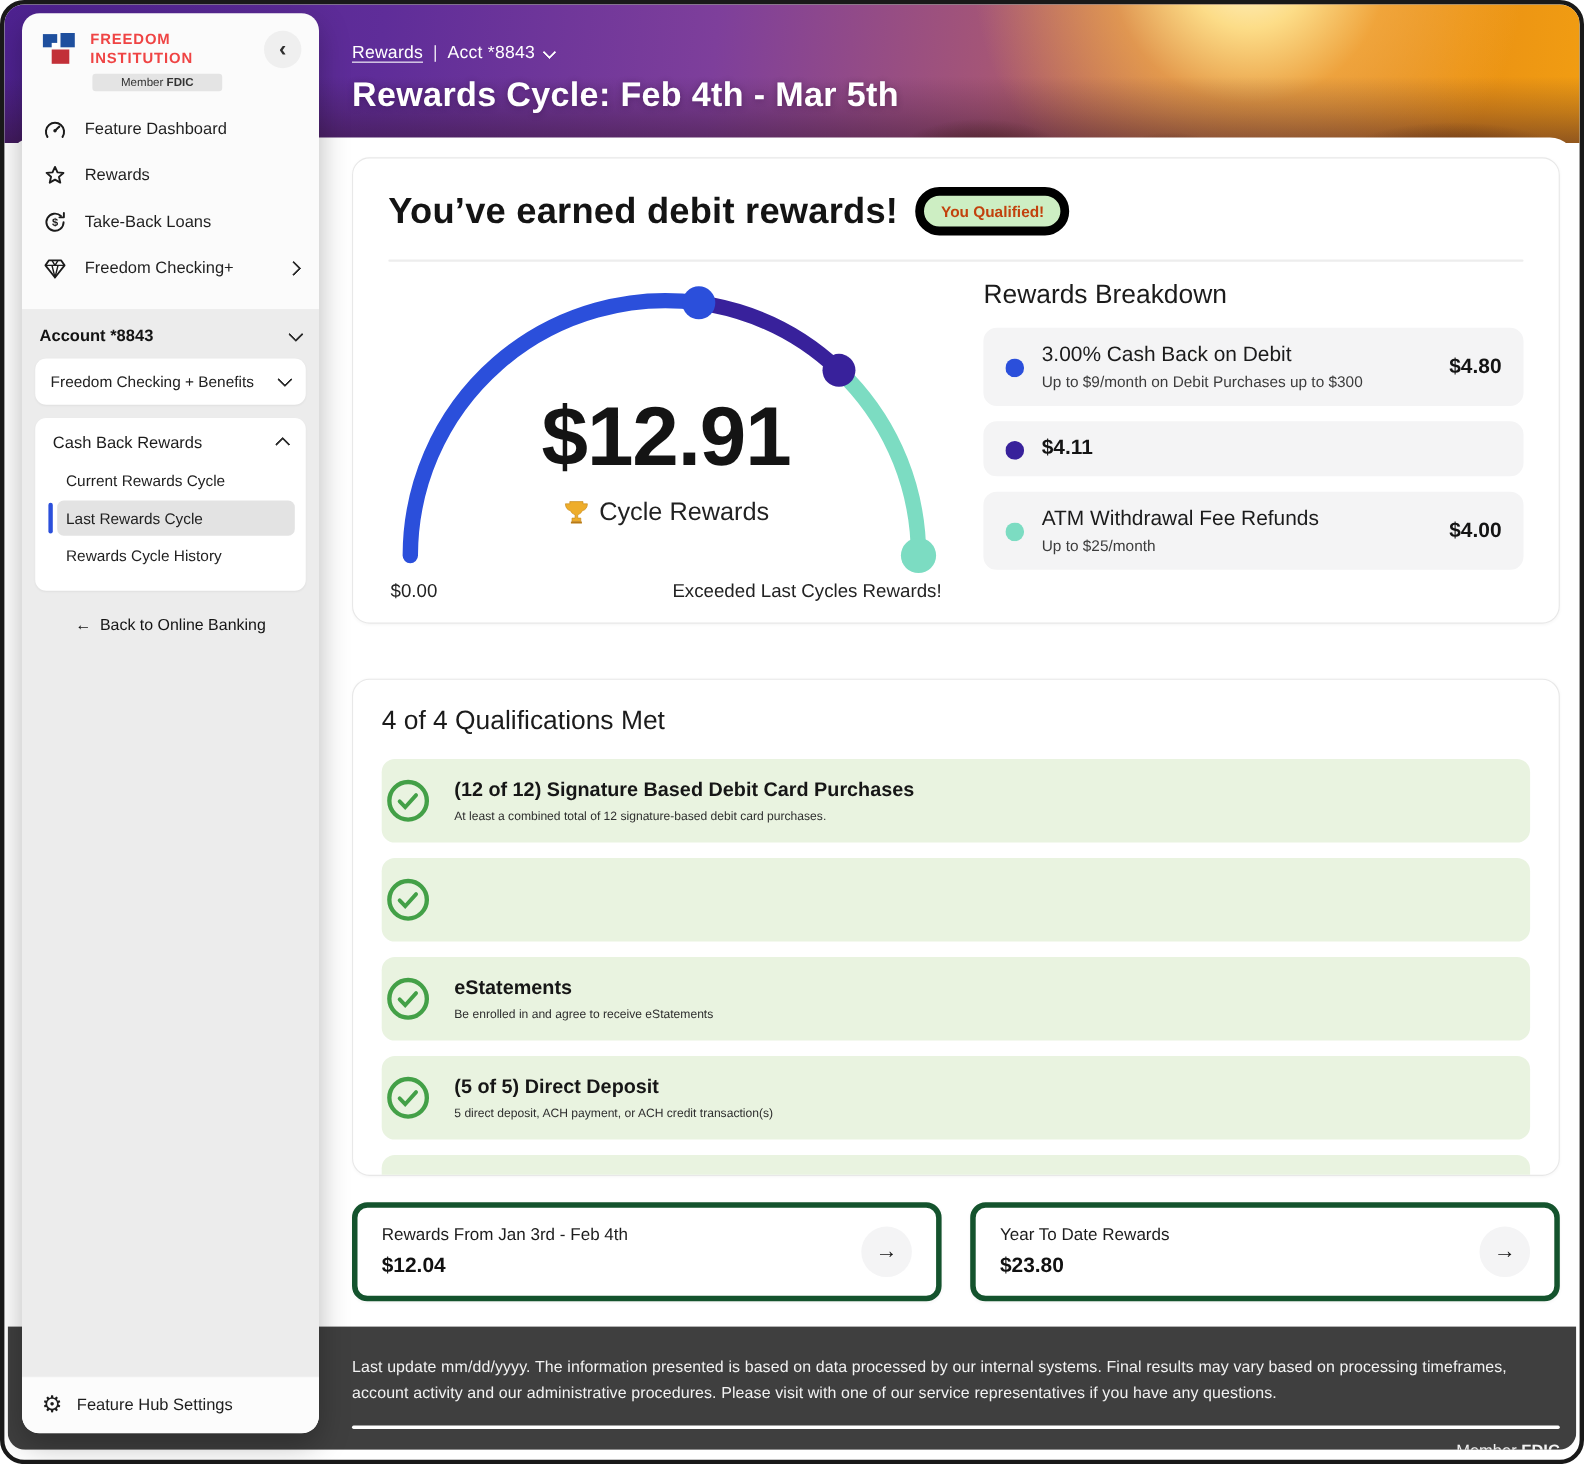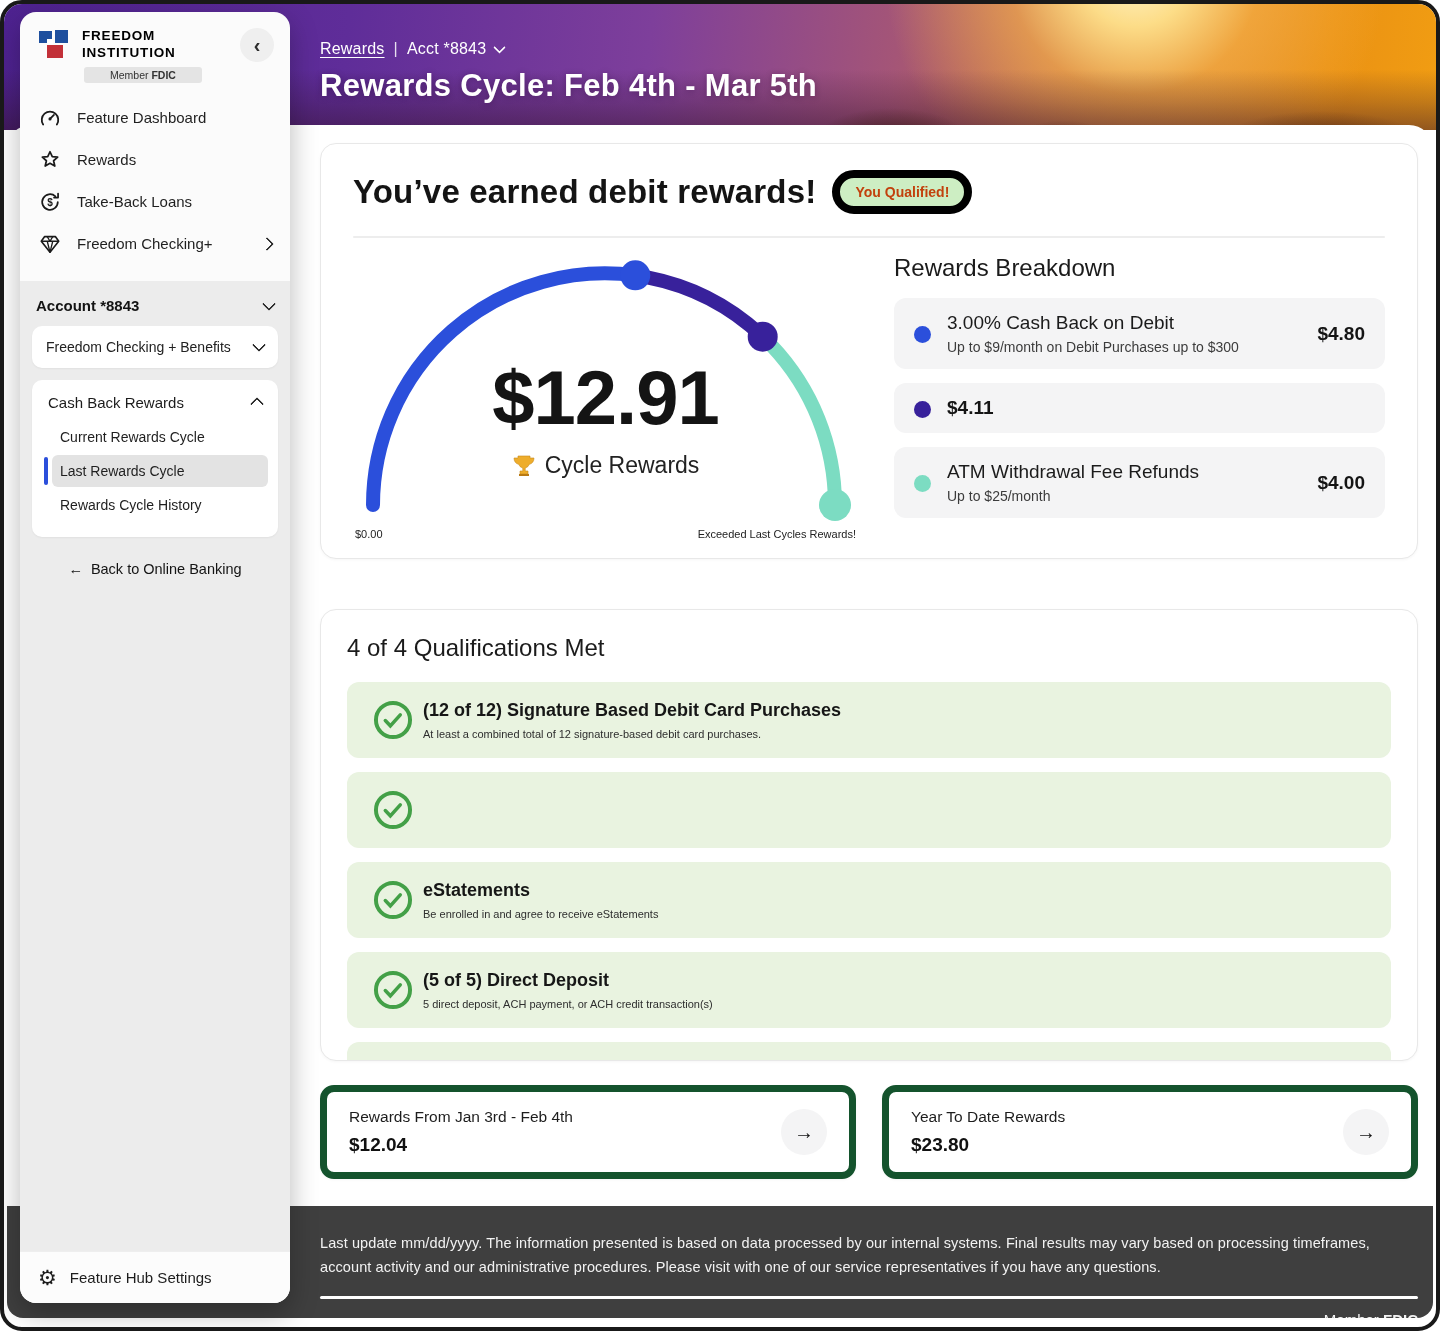--- a/index.html
+++ b/index.html
@@ -37,60 +37,60 @@
   .hero-card .title-row{display:flex;align-items:center;gap:16px;}
   .hero-card h1{margin:0;font-size:33px;font-weight:600;color:#141414;letter-spacing:.2px;}
   .badge{border:8px solid #000000;background:#cdeec3;color:#c2410c;border-radius:999px;padding:6px 15px;font-size:14px;font-weight:600;white-space:nowrap;}
   .hr{height:2px;background:#ededed;border-radius:2px;margin-top:22px;}
   .hero-grid{display:grid;grid-template-columns:505px 1fr;gap:36px;margin-top:12px;}
 
   .gauge{position:relative;width:505px;}
   .gauge svg{display:block;}
   .gauge-amount{position:absolute;top:104px;left:0;right:0;text-align:center;font-size:76px;font-weight:700;color:#141414;letter-spacing:-1px;}
   .gauge-sub{position:absolute;top:202px;left:0;right:0;display:flex;justify-content:center;align-items:center;gap:9px;font-size:23px;color:#222;}
-  .gauge-labels{display:flex;justify-content:space-between;font-size:11px;color:#222;margin-top:2px;padding:0 2px;}
+  .gauge-labels{display:flex;justify-content:space-between;font-size:17px;color:#222;margin-top:2px;padding:0 2px;}
 
   .breakdown h2{margin:4px 0 16px;font-size:24px;font-weight:500;color:#1b1b1b;}
   .bd-row{display:flex;align-items:center;gap:16px;background:#f4f4f5;border-radius:12px;padding:14px 20px;margin-bottom:14px;}
   .bd-dot{flex:0 0 auto;margin-top:2px;}
   .bd-text{flex:1;min-width:0;}
   .bd-title{font-size:19px;color:#1b1b1b;}
   .bd-sub{font-size:14px;color:#3c3c3c;margin-top:5px;}
   .bd-amt{font-size:19px;font-weight:700;color:#141414;white-space:nowrap;}
 
   
   .quals-card{margin-top:50px;height:452px;overflow:hidden;padding:22px 26px;box-sizing:border-box;}
   .quals-card h2{margin:2px 0 20px;font-size:24px;font-weight:500;color:#1b1b1b;}
-  .q-row{display:flex;align-items:center;gap:8px;background:#e9f3e0;border-radius:12px;padding:16px 24px;margin-bottom:14px;}
+  .q-row{display:flex;align-items:center;gap:20px;background:#e9f3e0;border-radius:12px;padding:16px 2px;margin-bottom:14px;}
   .q-row .qcheck{flex:0 0 auto;}
   .q-title{font-size:18px;font-weight:700;color:#161616;}
   .q-sub{font-size:11px;color:#2e2e2e;margin-top:7px;}
   .q-partial{height:60px;margin-bottom:0;}
 
   
   .summary-row{display:flex;gap:26px;margin-top:24px;}
-  .summary-card{flex:1;display:flex;align-items:center;justify-content:space-between;border:7px solid #14532d;border-radius:14px;background:#fff;padding:16px 22px;box-shadow:0 1px 3px rgba(0,0,0,.04);cursor:pointer;}
+  .summary-card{flex:1;display:flex;align-items:center;justify-content:space-between;border:5px solid #14532d;border-radius:14px;background:#fff;padding:16px 22px;box-shadow:0 1px 3px rgba(0,0,0,.04);cursor:pointer;}
   .sc-title{font-size:15.5px;color:#1d1d1d;}
   .sc-amt{font-size:19px;font-weight:700;margin-top:8px;color:#111;}
   .sc-btn{width:46px;height:46px;border-radius:50%;background:#f4f4f5;border:none;display:flex;align-items:center;justify-content:center;font-size:20px;color:#111;cursor:pointer;}
 
   
   .footer{position:absolute;left:0;right:0;bottom:0;height:112px;background:#3f3f3f;color:#f2f2f2;padding:26px 15px 0 313px;box-sizing:border-box;}
   .footer p{margin:0;font-size:14.5px;line-height:1.65;max-width:1060px;letter-spacing:.1px;}
   .footer-hr{height:3px;background:#fff;border-radius:3px;margin-top:16px;}
   .footer-member{text-align:right;font-size:15px;margin-top:12px;}
   .footer-member b{font-weight:700;}
 
   
   .sidebar{position:absolute;left:16px;top:8px;width:270px;height:1291px;background:#fbfbfb;border-radius:16px;
     box-shadow:0 10px 28px rgba(0,0,0,.28);z-index:5;display:flex;flex-direction:column;overflow:hidden;}
   .sb-top{padding:16px 16px 4px;}
   .sb-logo-row{display:flex;align-items:flex-start;}
   .sb-logo-flag{margin:2px 8px 0 2px;flex:0 0 auto;}
-  .sb-logo-name{font-size:13.5px;letter-spacing:.8px;color:#000000;font-weight:600;line-height:1.25;}
+  .sb-logo-name{font-size:13.5px;letter-spacing:.8px;color:#ef4444;font-weight:600;line-height:1.25;}
   .sb-member-pill{display:inline-block;margin:5px 0 0 2px;background:#e4e4e4;border-radius:3px;font-size:10.5px;color:#333;padding:2px 26px;}
   .sb-member-pill b{font-weight:800;}
   .sb-collapse{margin-left:auto;width:34px;height:34px;border-radius:50%;background:#efefef;border:none;font-size:20px;font-weight:700;color:#2e2e2e;cursor:pointer;line-height:30px;}
   .sb-nav{padding:10px 8px 16px;}
   .nav-item{display:flex;align-items:center;gap:15px;padding:10px 10px;font-size:15px;color:#1f1f1f;border-radius:8px;cursor:pointer;}
   .nav-item .nicon{width:24px;display:flex;justify-content:center;}
   .nav-item .spacer{flex:1;}
 
   .sb-account{background:#ececec;flex:1;padding:16px 12px;}
   .acct-header{display:flex;align-items:center;justify-content:space-between;padding:0 4px 12px;font-size:15px;font-weight:700;color:#141414;cursor:pointer;}

